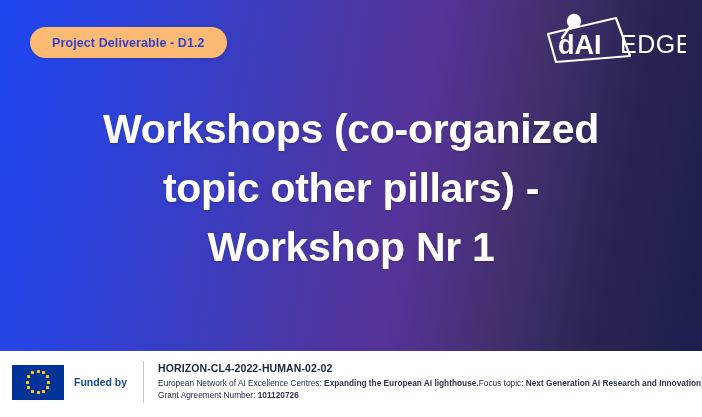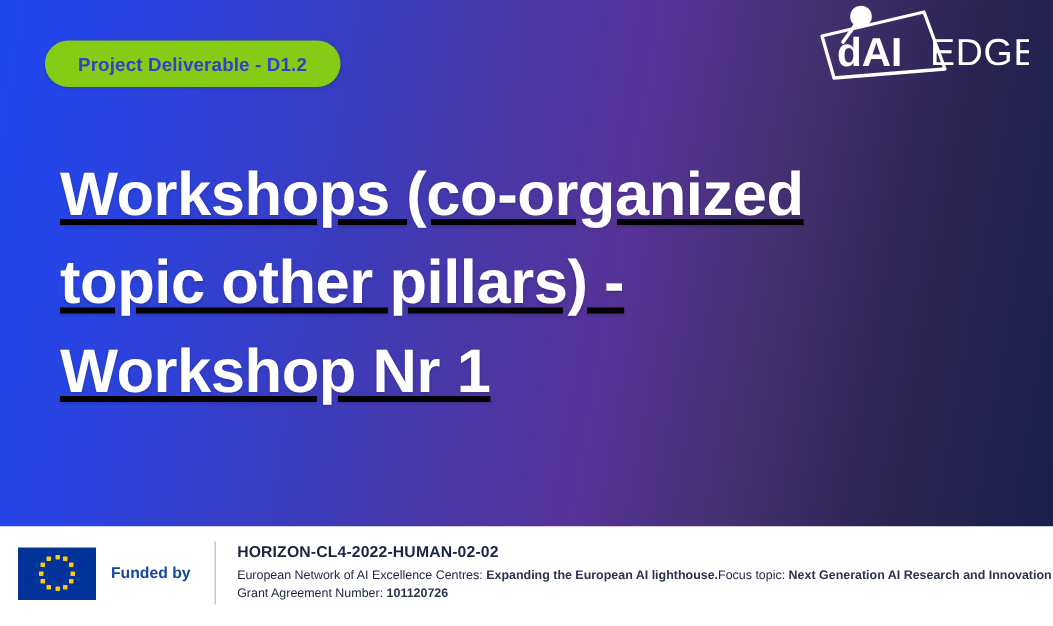--- a/index.html
+++ b/index.html
@@ -39,50 +39,49 @@
 
   
   .badge {
     position: absolute;
     left: 30px;
     top: 27px;
     height: 31px;
     padding: 0 22px;
     display: flex;
     align-items: center;
-    background: #84cc16;
+    background: #fdba74;
     border-radius: 999px;
     box-shadow: 0 1px 3px rgba(0,0,0,0.14);
   }
   .badge-label {
     font-size: 12.5px;
     font-weight: bold;
     color: #3341cc;
     letter-spacing: 0.1px;
     white-space: nowrap;
   }
 
   
   .logo {
     position: absolute;
     right: 16px;
-    top: 2px;
+    top: 12px;
     width: 148px;
     height: 58px;
   }
   .logo svg { display: block; width: 148px; height: 58px; }
 
   
   .title-wrap {
     position: absolute;
     left: 40px;
     top: 100px;
     width: 622px;
-    text-align: left;
-    text-decoration: underline;
+    text-align: center;
   }
   .title {
     font-size: 41px;
     line-height: 59px;
     font-weight: bold;
     color: #ffffff;
     letter-spacing: -0.3px;
     text-shadow: 0 1px 2px rgba(0,0,0,0.18);
   }
 

